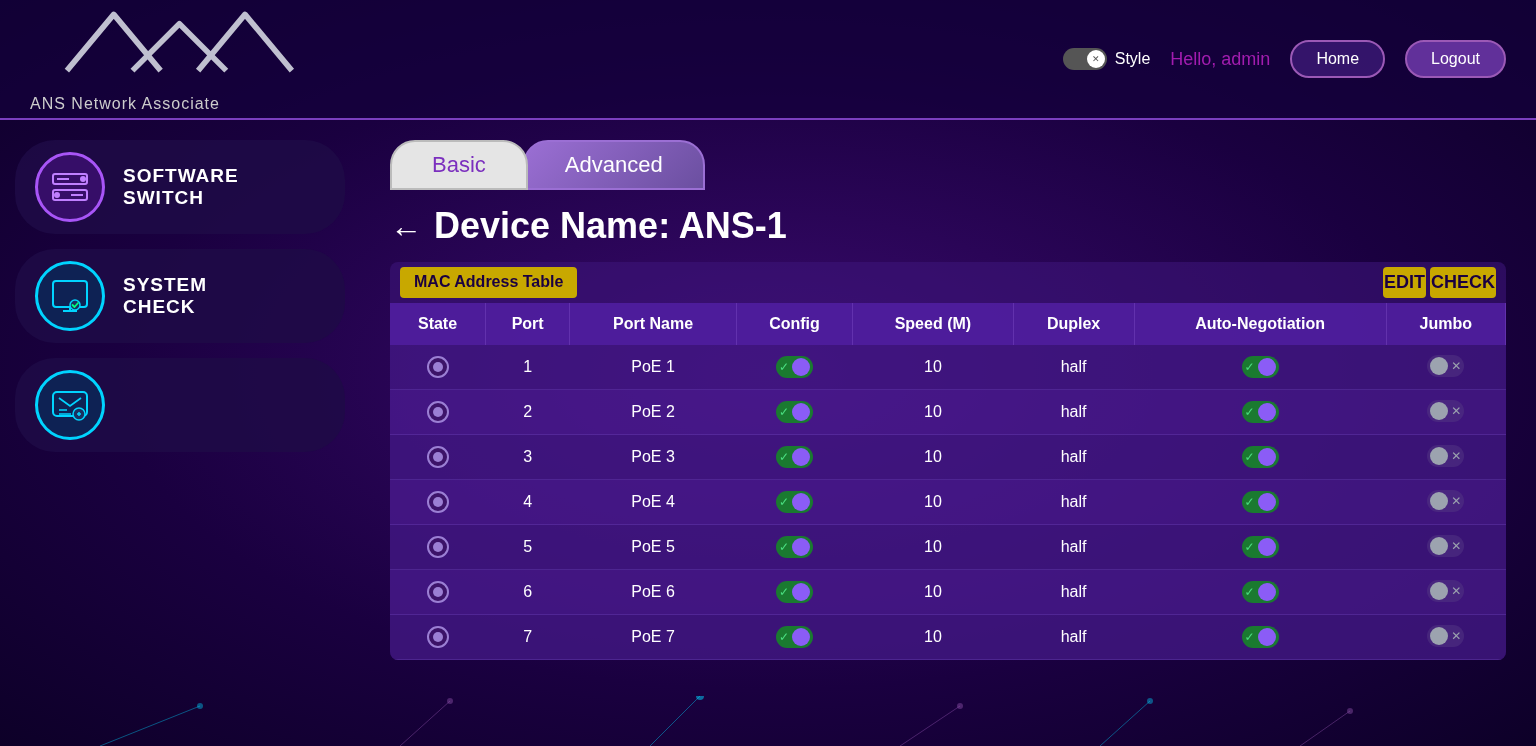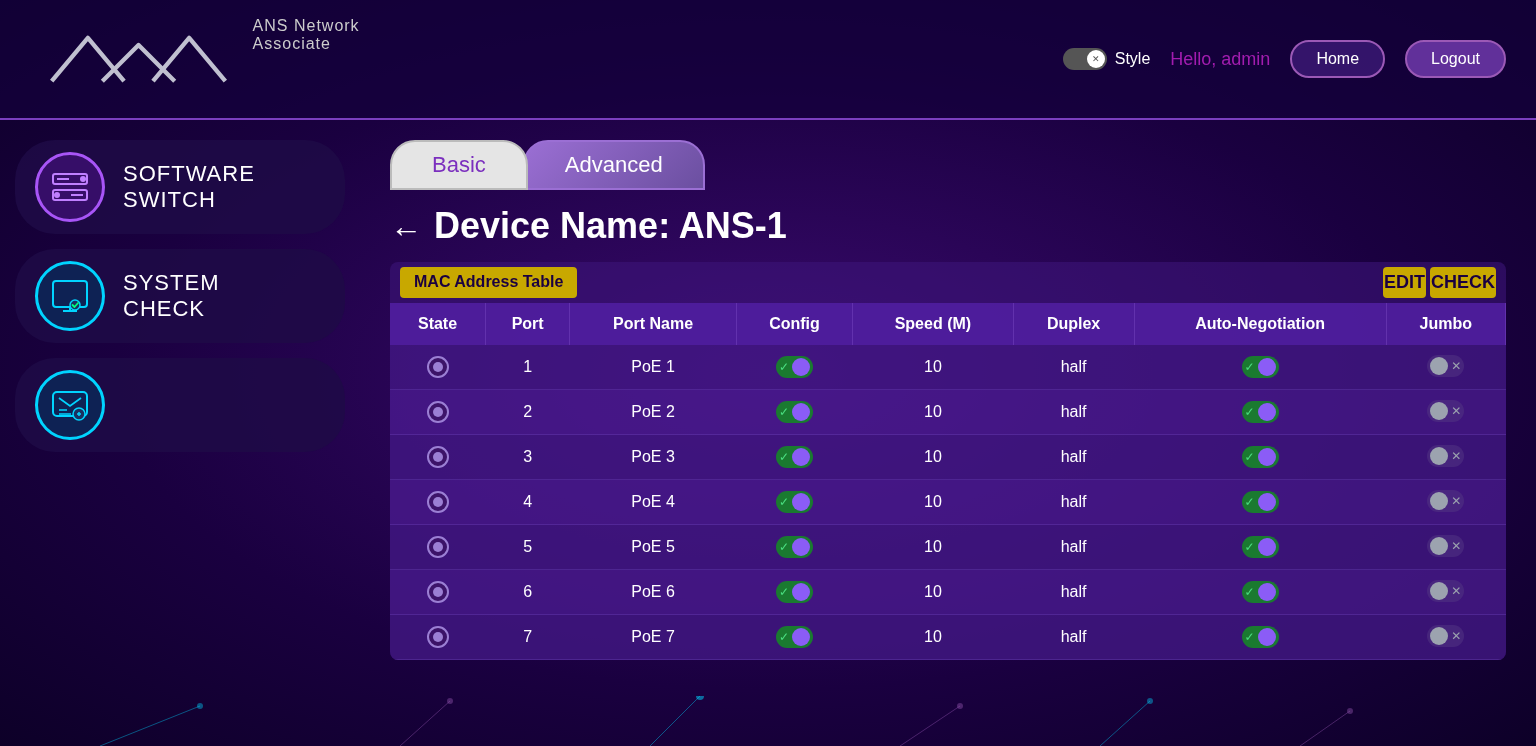--- a/index.html
+++ b/index.html
@@ -16,21 +16,21 @@
     .header {
       display: flex;
       align-items: center;
       padding: 10px 30px;
       border-bottom: 2px solid #7b3fbf;
       background: rgba(20,0,60,0.7);
       height: 120px;
     }
     .logo-area {
       display: flex;
-      flex-direction: row;
+      flex-direction: column;
       align-items: flex-start;
       width: 360px;
       gap: 20px;
     }
     .logo-svg {
       width: 280px;
       height: 75px;
     }
     .logo-text {
       color: #ccc;
@@ -130,22 +130,22 @@
     }
     .sidebar-icon.purple-ring {
       border: 3px solid #a855f7;
       background: rgba(80,20,140,0.5);
     }
     .sidebar-icon.cyan-ring {
       border: 3px solid #00d4ff;
       background: rgba(0,60,100,0.5);
     }
     .sidebar-label {
-      font-size: 22px;
-      font-weight: normal;
+      font-size: 19px;
+      font-weight: bold;
       color: white;
       letter-spacing: 1px;
     }
 
     
     .main-content {
       flex: 1;
       padding: 20px 30px;
       overflow: hidden;
     }

